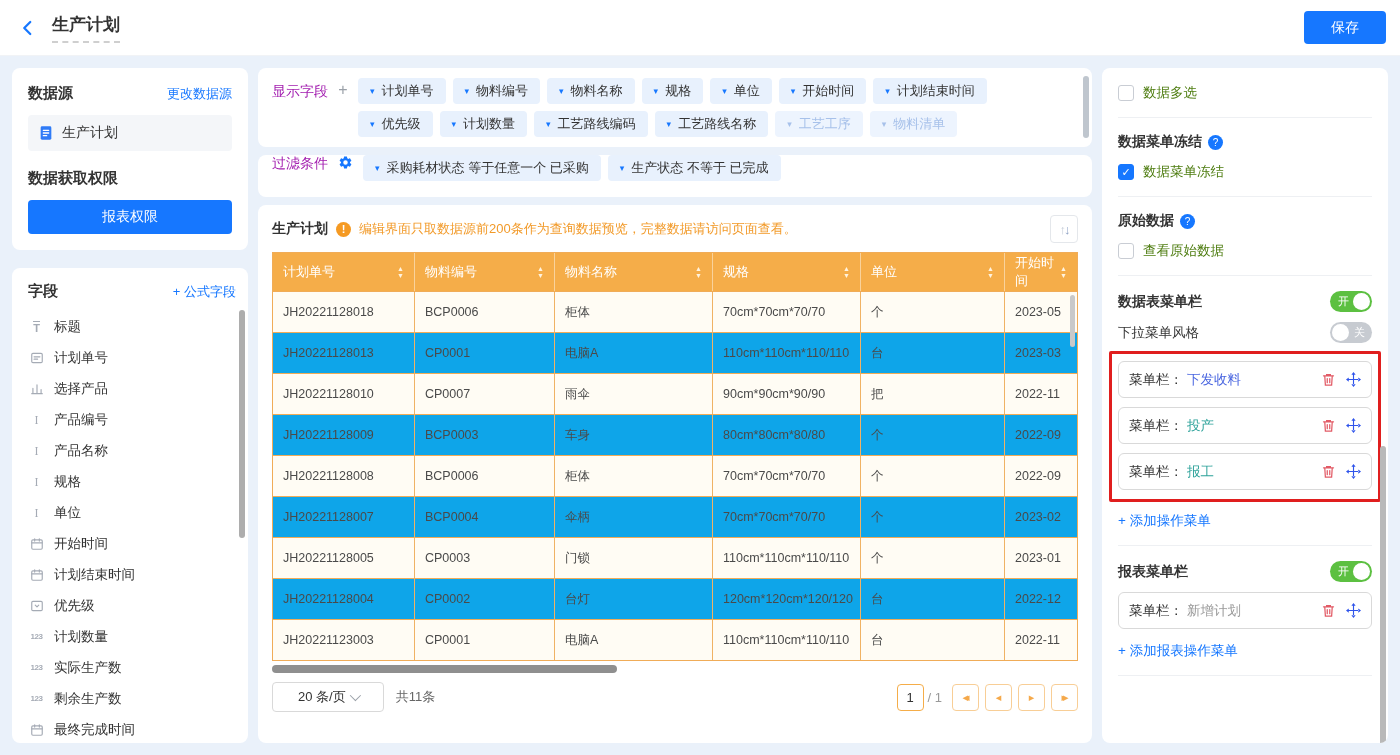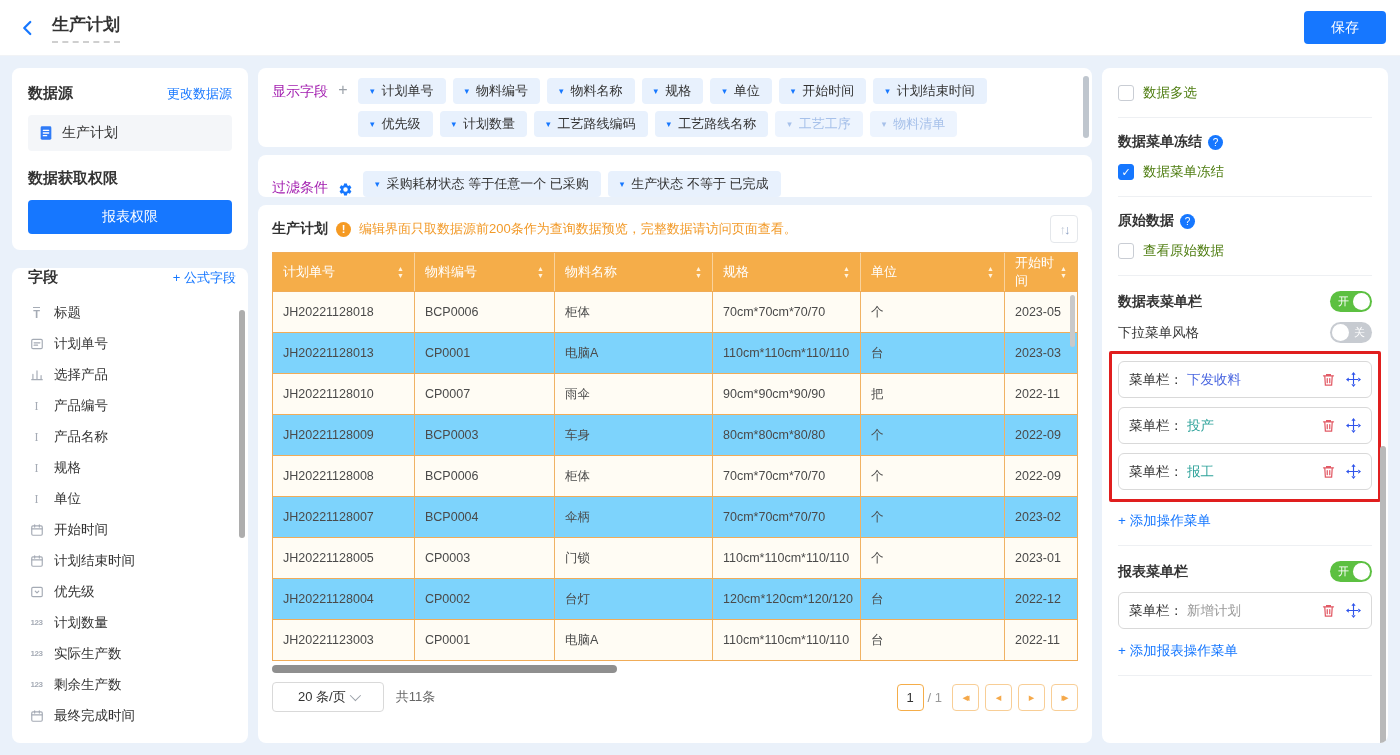--- a/index.html
+++ b/index.html
@@ -19,21 +19,21 @@
 
   
   .left-col{width:236px;display:flex;flex-direction:column;gap:18px;flex:none}
   .ds-panel{padding:16px;flex:none}
   .panel-head{display:flex;justify-content:space-between;align-items:center}
   .panel-title{font-size:15px;font-weight:700;color:#333}
   .link{font-size:13px;color:#1677FF;cursor:pointer;text-decoration:none}
   .source-item{margin:12px 0 18px;background:#F4F6F9;border-radius:4px;height:36px;display:flex;align-items:center;gap:8px;padding:0 10px;font-size:14px;color:#333;cursor:pointer}
   .doc-icon svg{display:block}
   .perm-btn{margin-top:12px;width:100%;height:34px;background:#1677FF;color:#fff;border:none;border-radius:4px;font-size:14px;cursor:pointer}
-  .fields-panel{flex:1;padding:0 12px 6px 16px;position:relative;overflow:hidden}
+  .fields-panel{flex:1;padding:14px 12px 6px 16px;position:relative;overflow:hidden}
   #field-list{list-style:none;margin-top:10px}
   .field-item{display:flex;align-items:center;gap:9px;height:31px;font-size:13.5px;color:#333;cursor:grab}
   .f-icon{width:17px;display:flex;justify-content:center;align-items:center;color:#A5ABB5}
   .f-icon .tt{font-size:11px;font-weight:700;border-top:1px solid #A5ABB5;padding-top:1px;line-height:10px}
   .f-icon .ibeam{font-family:"Liberation Serif","DejaVu Serif",serif;font-size:12px;line-height:12px}
   .f-icon .n123{font-size:8px;letter-spacing:-0.5px;font-weight:700}
   .scroll-thumb{position:absolute;background:#ADADAD;border-radius:3px;width:6px}
   .fields-thumb{right:3px;top:42px;height:228px}
 
   
@@ -41,41 +41,41 @@
   .display-panel{padding:10px 14px;position:relative;flex:none}
   .df-row{display:flex;gap:8px}
   .df-label{font-size:14px;color:#a21caf;white-space:nowrap;margin-top:5px}
   .plus-btn{color:#9AA0A8;font-size:16px;margin-top:3px;cursor:pointer;width:14px;text-align:center}
   .tags{display:flex;flex-wrap:wrap;gap:7px;flex:1;padding-right:16px;align-content:flex-start}
   .tag{display:inline-flex;align-items:center;gap:7px;background:#E8F1FD;border-radius:4px;height:26px;padding:0 12px;font-size:13px;color:#333;cursor:pointer;white-space:nowrap}
   .tag .caret{color:#1677FF;font-size:9px;line-height:9px}
   .tag.disabled{color:#A7C1EA;background:#EDF4FE}
   .tag.disabled .caret{color:#A7C1EA}
   .display-thumb{right:3px;top:8px;height:62px;background:#BFC6CE}
-  .filter-panel{padding:0 14px;height:42px;display:flex;align-items:flex-end;gap:10px;flex:none}
+  .filter-panel{padding:0 14px;height:42px;display:flex;align-items:flex-start;gap:10px;flex:none}
   .gear-icon{display:flex;align-items:center;cursor:pointer}
 
   
   .table-panel{flex:1;padding:10px 14px 8px;display:flex;flex-direction:column;position:relative;min-height:0}
   .tp-head{display:flex;align-items:center;gap:8px;margin-bottom:9px}
   .tbl-title{font-weight:700;font-size:14px;color:#333}
   .warn-icon{width:15px;height:15px;border-radius:50%;background:#F59A23;color:#fff;font-size:11px;font-weight:700;display:inline-flex;align-items:center;justify-content:center;flex:none}
   .warn-text{color:#F29A29;font-size:13px;flex:1;white-space:nowrap;overflow:hidden}
   .sort-box{width:28px;height:28px;border:1px solid #E4E7EB;border-radius:4px;display:flex;align-items:center;justify-content:center;cursor:pointer;background:#fff;flex:none}
   .sort-box b{font-weight:400;font-size:13px;letter-spacing:-2px}
   .sort-box .u{color:#C3CBD7}.sort-box .d{color:#8EA2C4}
   .tbl{border:1px solid #F0AC58;position:relative;overflow:hidden}
   .tbl-header{display:flex;background:#F5AD49;height:38px}
   .th{color:#fff;font-size:13px;display:flex;align-items:center;justify-content:space-between;padding:0 10px;border-right:1px solid rgba(255,255,255,.45);flex:none;cursor:pointer}
   .th:last-child{border-right:none}
   .sort-carets{display:flex;flex-direction:column;gap:1px;margin-left:6px}
   .sort-carets i{font-style:normal;font-size:7px;line-height:6px;color:#FFF3DE}
   .tr{display:flex;height:41px;border-top:1px solid #F0AC58}
   .tr.odd{background:#FFFCF4}
-  .tr.even{background:#7dd3fc}
+  .tr.even{background:#0ea5e9}
   .td{font-size:12.5px;color:#4A4A4A;display:flex;align-items:center;padding:0 10px;border-right:1px solid #F0B264;overflow:hidden;white-space:nowrap;flex:none}
   .td:last-child{border-right:none}
   .c0{width:142px}.c1{width:140px}.c2{width:158px}.c3{width:148px}.c4{width:144px}.c5{flex:1 1 auto;min-width:0}
   .v-thumb{position:absolute;right:2px;top:42px;width:5px;height:52px;background:#C9C9C9;border-radius:3px}
   .hscroll{height:8px;margin-top:4px;flex:none}
   .hthumb{width:345px;height:8px;background:#8F8F8F;border-radius:4px;cursor:pointer}
   .tfoot{display:flex;align-items:center;gap:12px;margin-top:9px;flex:none}
   .page-size{border:1px solid #D9D9D9;border-radius:4px;height:30px;padding:0 25px;display:flex;align-items:center;gap:4px;font-size:13px;color:#333;background:#fff;cursor:pointer}
   .sel-chev{width:8px;height:8px;border-right:1.5px solid #9AA0A8;border-bottom:1.5px solid #9AA0A8;transform:rotate(45deg) translateY(-2px)}
   .total-count{font-size:13px;color:#666}

